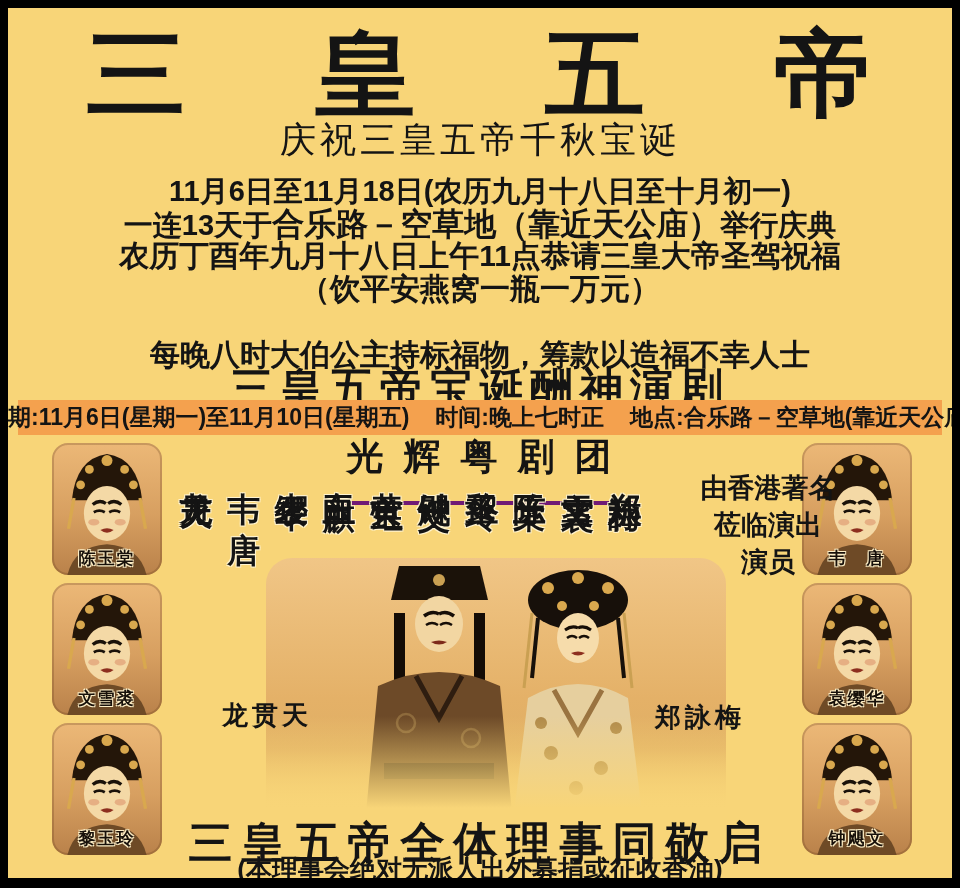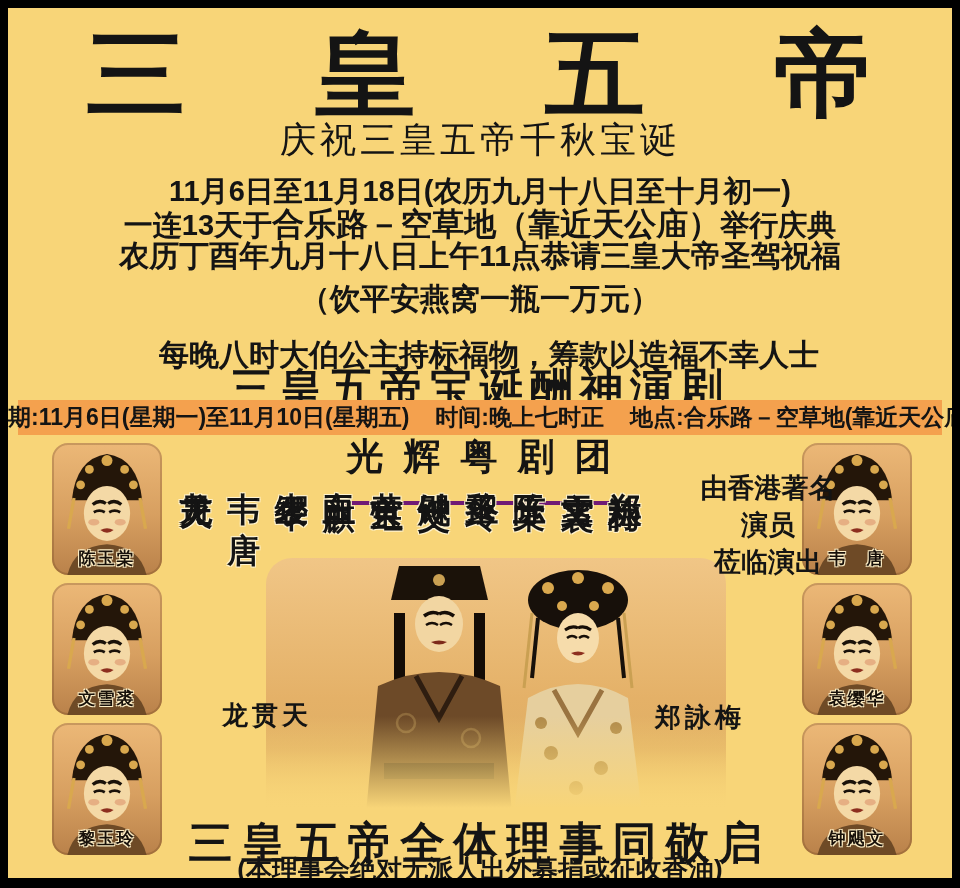--- a/index.html
+++ b/index.html
@@ -22,23 +22,23 @@
     font-size:100px;font-weight:900;line-height:1;
     font-family:"Liberation Serif","DejaVu Serif",serif;
     transform:scaleY(.95);
   }
   .subtitle{top:108px;font-size:36px;font-weight:400;letter-spacing:4px;}
   .line{font-weight:700;}
   .l1{top:164px;font-size:29px;}
   .l2{top:195px;font-size:29px;}
   .l2 .hl{font-size:32px;font-weight:900;}
   .l3{top:228px;font-size:30px;}
-  .l4{top:271px;font-size:30px;}
+  .l4{top:261px;font-size:30px;}
   .l5{top:294px;font-size:29px;}
-  .l6{top:327px;font-size:30px;padding-left:9px;}
+  .l6{top:327px;font-size:30px;}
   .opera-header{top:352px;font-size:43px;font-weight:900;letter-spacing:7px;}
 
   
   .schedule-bar{
     position:absolute;top:392px;left:10px;right:10px;height:35px;
     background:#F4A14E;display:flex;justify-content:center;align-items:center;
     font-size:23px;font-weight:800;white-space:nowrap;
   }
   .schedule-bar span{margin:0 13px;}
 
@@ -167,22 +167,22 @@
     <div class="name-col">黄宝甡</div>
     <div class="name-col">钟飓文</div>
     <div class="name-col">黎玉玲</div>
     <div class="name-col">陈玉棠</div>
     <div class="name-col">文雪裘</div>
     <div class="name-col">郑詠梅</div>
   </div>
 
   <div class="guest-note">
     <div>由香港著名</div>
+    <div>莅临演出</div>
     <div>演员</div>
-    <div>莅临演出</div>
   </div>
 
   <div class="photo-card pl1">
     <svg viewBox="0 0 100 120">
         <use href="#opera-face"></use>
       </svg>
     <div class="photo-label">陈玉棠</div>
   </div>
   <div class="photo-card pl2">
     <svg viewBox="0 0 100 120">

